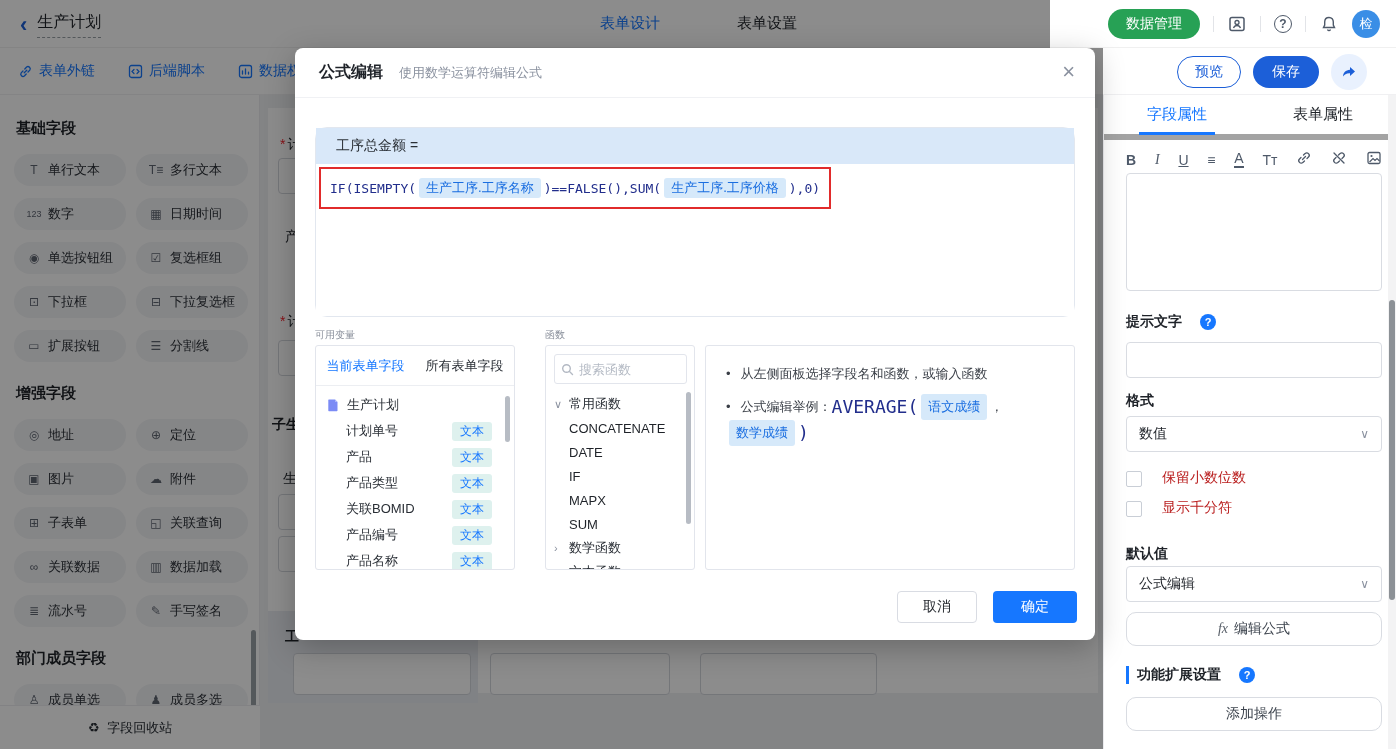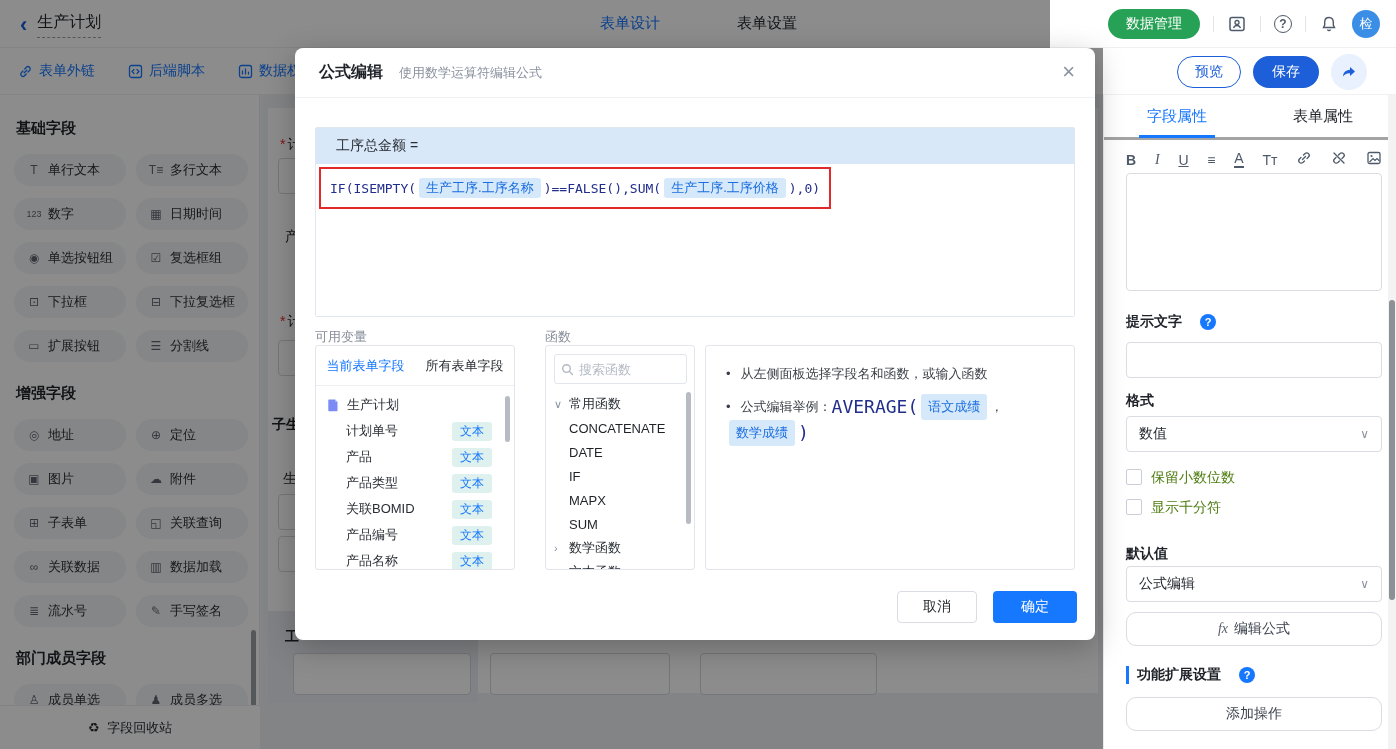--- a/index.html
+++ b/index.html
@@ -62,30 +62,30 @@
 
   
   #modal { position:absolute; left:295px; top:48px; width:800px; height:592px; background:#fff;
     border-radius:8px; box-shadow:0 8px 30px rgba(0,0,0,.25); z-index:50; }
   #m-header { position:relative; height:50px; border-bottom:1px solid #f0f1f4; display:flex; align-items:center; padding:0 24px; }
   #m-title { font-size:16px; font-weight:bold; color:#1f2329; }
   #m-subtitle { font-size:13px; color:#8a919f; margin-left:16px; }
   #m-close { position:absolute; right:20px; top:12px; font-size:22px; color:#8a919f; cursor:pointer; line-height:24px; }
 
   #formula-box { position:absolute; left:20px; top:79px; width:760px; height:190px;
-    border:1px solid #e2e7ef; border-radius:2px; }
+    border:1px solid #e2e7ef; border-radius:12px; }
   #formula-target { height:36px; background:#d9e8f9; display:flex; align-items:center; padding:0 20px;
     font-size:14px; color:#2a2f36; }
   #formula-body { position:relative; height:152px; background:#fff; }
   #red-box { position:absolute; left:3px; top:3px; border:2px solid #e12b2b; padding:9px 9px;
     display:flex; align-items:center; white-space:nowrap; }
   .code { font-family:"DejaVu Sans Mono","Liberation Mono",monospace; font-size:13px; color:#222e8c; }
   .fpill { background:#d6e9fa; color:#1a6ee0; font-size:13px; border-radius:3px; padding:1px 7px; margin:0 3px; }
 
-  .panel-label { position:absolute; top:280px; font-size:13px; color:#878d99; }
+  .panel-label { position:absolute; top:280px; font-size:10px; color:#878d99; }
   .panel { position:absolute; top:297px; height:225px; border:1px solid #e2e5ec; border-radius:3px; background:#fff; overflow:hidden; }
   #var-panel { left:20px; width:200px; }
   #var-tabs { height:40px; border-bottom:1px solid #eceef2; display:flex; }
   .vtab { flex:1; display:flex; align-items:center; justify-content:center; font-size:13px; cursor:pointer; }
   #vtab-current { color:#1677ff; }
   #vtab-all { color:#2a2f36; }
   .tree-root { display:flex; align-items:center; gap:7px; padding:10px 0 4px 10px; font-size:13px; color:#2a2f36; cursor:pointer; }
   .tree-row { display:flex; align-items:center; height:26px; padding-left:30px; font-size:13px; color:#2a2f36; cursor:pointer; }
   .tree-row .tag { position:absolute; right:22px; background:#def1ee; color:#1677ff; font-size:12px;
     border-radius:3px; padding:1px 8px; }
@@ -109,39 +109,39 @@
   .hint-code { font-family:"DejaVu Sans Mono","Liberation Mono",monospace; font-size:18px; color:#222e8c; }
 
   #m-cancel { position:absolute; left:602px; top:543px; width:80px; height:32px; background:#fff;
     border:1px solid #d9dce3; border-radius:4px; font-size:14px; color:#1f2329; cursor:pointer; }
   #m-confirm { position:absolute; left:698px; top:543px; width:84px; height:32px; background:#1677ff;
     border:none; border-radius:4px; font-size:14px; color:#fff; cursor:pointer; }
 
   
   #rightpanel { position:absolute; left:1103px; top:95px; width:293px; height:654px; background:#fff;
     border-left:1px solid #ebebee; z-index:10; }
-  #rp-tabs { height:45px; border-bottom:3px solid #a3a3a3; display:flex; }
+  #rp-tabs { height:45px; border-bottom:6px solid #a3a3a3; display:flex; }
   .rp-tab { flex:1; display:flex; align-items:center; justify-content:center; font-size:15px; cursor:pointer; position:relative; }
   #rp-tab-field { color:#1677ff; }
   #rp-tab-field::after { content:""; position:absolute; bottom:-1px; left:35px; right:35px; height:3px; background:#1677ff; }
   #rp-tab-form { color:#1f2329; }
   #rt-toolbar { position:absolute; left:22px; top:55px; width:256px; display:flex; justify-content:space-between;
     align-items:center; color:#4e5969; font-size:14px; }
   #rt-toolbar > span { cursor:pointer; }
   #rt-textarea { position:absolute; left:22px; top:78px; width:256px; height:118px;
     border:1px solid #d9dce2; border-radius:4px; }
   .rp-label { position:absolute; left:22px; font-size:14px; font-weight:bold; color:#1f2329; display:flex; gap:18px; align-items:center; }
   .qmark { width:16px; height:16px; border-radius:50%; background:#1677ff; color:#fff; font-size:11px;
     font-weight:bold; display:flex; align-items:center; justify-content:center; cursor:pointer; }
   .rp-input { position:absolute; left:22px; width:256px; height:36px; border:1px solid #d9dce2; border-radius:4px;
     font-size:14px; padding:0 10px; font-family:"Liberation Sans",sans-serif; color:#1f2329; }
   .rp-select { position:absolute; left:22px; width:256px; height:36px; border:1px solid #d9dce2; border-radius:4px;
     display:flex; align-items:center; justify-content:space-between; padding:0 12px; font-size:14px; cursor:pointer; }
   .rp-select .chev { color:#8a919f; font-size:12px; }
-  .cb-row { position:absolute; left:22px; display:flex; align-items:flex-start; gap:9px; font-size:14px; color:#4d7c0f; cursor:pointer; }
+  .cb-row { position:absolute; left:22px; display:flex; align-items:flex-end; gap:20px; font-size:14px; color:#b91c1c; cursor:pointer; }
   .cb { width:16px; height:16px; border:1px solid #c9ced6; border-radius:2px; background:#fff; }
   .rp-btn { position:absolute; left:22px; width:256px; height:34px; background:#fff; border:1px solid #d9dce2;
     border-radius:10px; font-size:14px; color:#3c434d; cursor:pointer; display:flex; align-items:center; justify-content:center; gap:6px; }
   #ext-label { border-left:3px solid #1677ff; padding-left:8px; }
   .fx { font-family:"Liberation Serif","DejaVu Serif",serif; font-style:italic; color:#596069; }
 
   
   #pg-track { position:absolute; left:1388px; top:95px; width:8px; height:654px; background:#f3f3f4; z-index:11; }
   #pg-thumb { position:absolute; left:1389px; top:300px; width:6px; height:300px; background:#8c9196; border-radius:3px; z-index:12; cursor:pointer; }
 </style>

